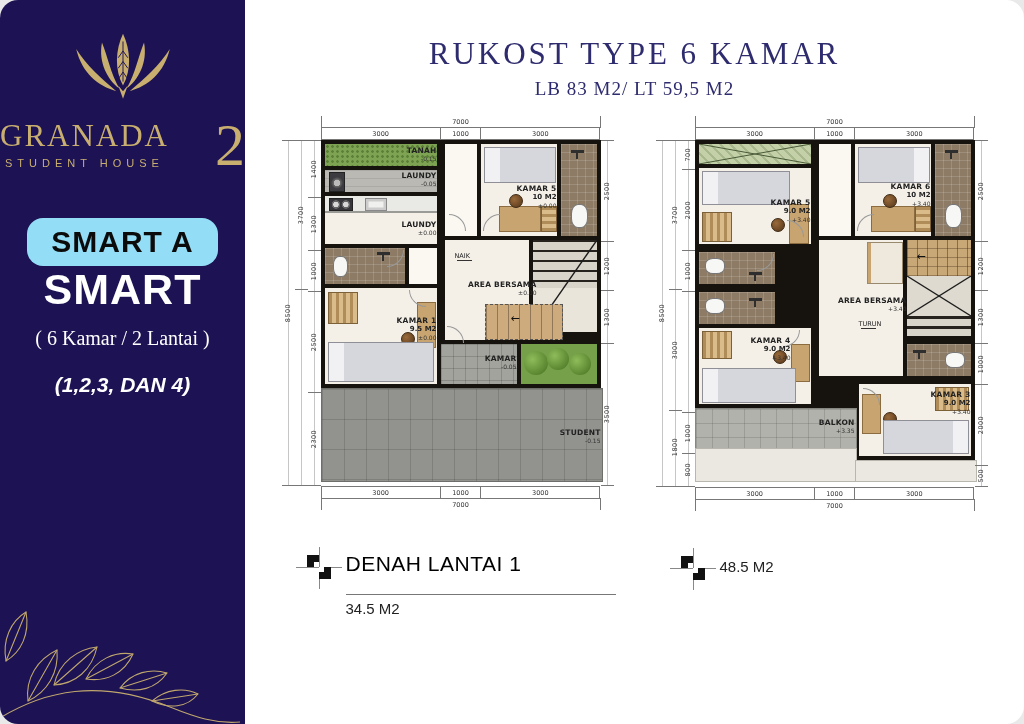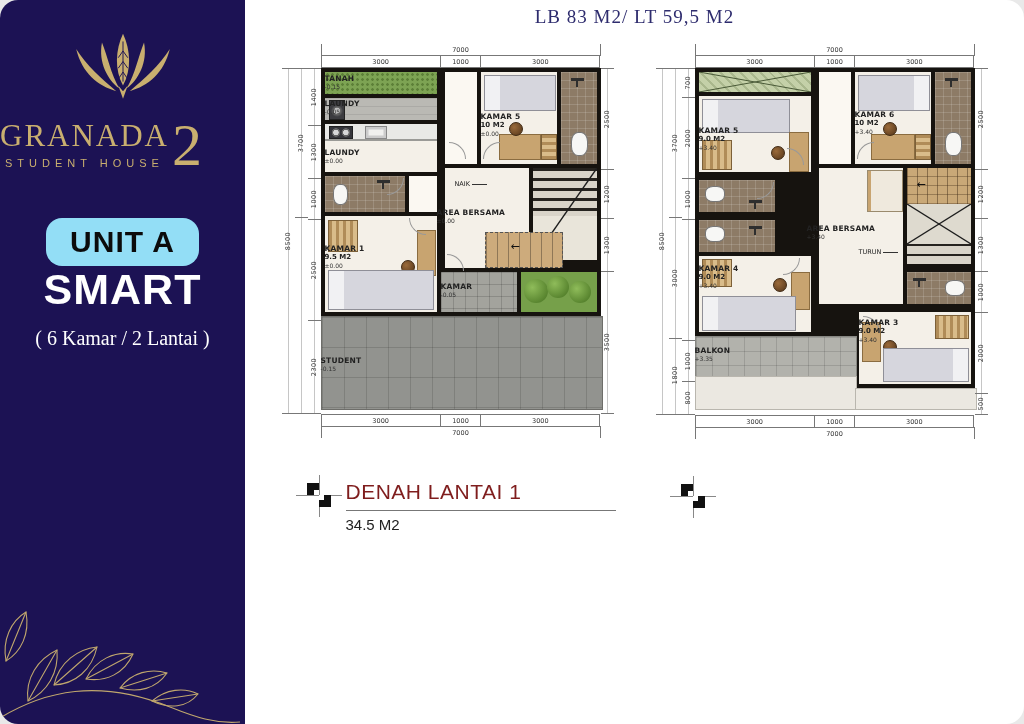--- a/index.html
+++ b/index.html
@@ -1,21 +1,21 @@
 <!DOCTYPE html>
 <html><head>
 <meta charset="utf-8">
 <style>
   html,body{margin:0;padding:0;background:#e9e9e9;}
   .page{position:relative;width:1024px;height:724px;background:#ffffff;border-radius:18px;overflow:hidden;
         font-family:"Liberation Sans",sans-serif;}
   
   .sidebar{position:absolute;left:0;top:0;bottom:0;width:245px;background:#1c1254;color:#fff;text-align:center;}
   .logo{display:block;margin:30px auto 2px;}
-  .brandwrap{display:flex;justify-content:flex-start;align-items:flex-start;color:#c9af6f;}
+  .brandwrap{display:flex;justify-content:space-between;align-items:flex-start;color:#c9af6f;}
   .bleft{text-align:center;}
   .bname{font-family:"Liberation Serif",serif;font-size:31px;letter-spacing:2px;display:block;}
   .bsub{display:block;font-size:11px;letter-spacing:5px;margin-top:3px;color:#c9af6f;}
   .bnum{font-family:"Liberation Serif",serif;font-size:60px;line-height:.9;margin-left:3px;}
   .bcity{font-family:"Liberation Serif",serif;font-size:21px;letter-spacing:2px;color:#c9af6f;margin-top:4px;}
   .badge{display:inline-block;margin-top:46px;padding:7px 24px;background:#93def6;color:#0b0b0b;
          border-radius:16px;font-size:30px;font-weight:800;letter-spacing:1px;}
   .tipe1{font-size:37px;font-weight:800;margin-top:48px;line-height:1.1;}
   .tipe2{font-size:43px;font-weight:800;letter-spacing:1px;line-height:1.1;}
   .tdetail{font-family:"Liberation Serif",serif;font-size:20px;margin-top:14px;}
@@ -89,38 +89,38 @@
   .shw{position:absolute;width:13px;height:3px;background:#2e2e2e;}
   .shw::after{content:"";position:absolute;left:5px;top:3px;width:2px;height:6px;background:#2e2e2e;}
   .cab{background:#efe9dd;border:1px solid #9a8a6d;box-shadow:inset 3px 0 0 #c8a470;}
   .arc{position:absolute;width:16px;height:16px;}
   .arc.tl{border-top:1px solid #999;border-left:1px solid #999;border-radius:100% 0 0 0;}
   .arc.tr{border-top:1px solid #999;border-right:1px solid #999;border-radius:0 100% 0 0;}
   .arc.bl{border-bottom:1px solid #999;border-left:1px solid #999;border-radius:0 0 0 100%;}
   .arc.br{border-bottom:1px solid #999;border-right:1px solid #999;border-radius:0 0 100% 0;}
   .ov{position:absolute;}
   
-  .lbl{position:absolute;text-align:left;pointer-events:none;}
+  .lbl{position:absolute;text-align:right;pointer-events:none;}
   .lbl .n{display:block;font:700 7.5px/1.25 "DejaVu Sans",sans-serif;color:#222;letter-spacing:.2px;}
   .lbl .a{display:block;font:700 7px/1.25 "DejaVu Sans",sans-serif;color:#222;}
   .lbl .v{display:block;font:6px/1.3 "DejaVu Sans",sans-serif;color:#333;}
-  .slab{position:absolute;font:6.5px "DejaVu Sans",sans-serif;color:#222;display:flex;align-items:center;}
+  .slab{position:absolute;font:6.5px "DejaVu Sans",sans-serif;color:#222;display:flex;align-items:flex-start;flex-direction:column;}
   .lead{display:inline-block;width:15px;height:1px;background:#333;margin-left:2px;}
   .arrowL{position:absolute;font:11px "DejaVu Sans",sans-serif;color:#111;}
   .arrowL::after{content:"\2190";}
   
   .cap{display:flex;align-items:flex-start;margin:42px 0 0 26px;}
   .marker{position:relative;width:24px;height:28px;flex:none;margin:2px 14px 0 0;}
   .marker .mv{position:absolute;left:11px;top:-7px;width:1px;height:42px;background:#888;}
   .marker .mh{position:absolute;top:13px;left:-12px;width:46px;height:1px;background:#888;}
   .marker .s1{position:absolute;left:-1px;top:1px;width:12px;height:12px;background:#111;}
   .marker .s1::after{content:"";position:absolute;right:0;bottom:0;width:5px;height:5px;background:#fff;}
   .marker .s2{position:absolute;left:11px;top:13px;width:12px;height:12px;background:#111;}
   .marker .s2::after{content:"";position:absolute;left:0;top:0;width:5px;height:5px;background:#fff;}
-  .capT{font-size:21px;color:#7f1d1d;letter-spacing:.5px;padding-bottom:6px;border-bottom:1.5px solid #777;min-width:270px;}
+  .capT{font-size:21px;color:#000000;letter-spacing:.5px;padding-bottom:18px;border-bottom:1.5px solid #777;min-width:270px;}
   .capA{font-size:15px;color:#222;padding-top:5px;}
 </style>
 </head>
 <body>
 
 <div class="page">
 
   <aside class="sidebar">
     <svg class="logo" width="126" height="86" viewBox="0 0 130 90">
       <g fill="#c9af6f">
@@ -137,39 +137,41 @@
       </g>
     </svg>
     <div class="brandwrap">
       <div class="bleft">
         <span class="bname">GRANADA</span>
         <span class="bsub">STUDENT HOUSE</span>
       </div>
       <span class="bnum">2</span>
     </div>
     <div>
-      <span class="badge">UNIT A</span>
+      <span class="badge">SMART A</span>
     </div>
     <div class="tipe2">SMART</div>
     <div class="tdetail">( 6 Kamar / 2 Lantai )</div>
     <div class="unit">
+      <div>(1,2,3, DAN 4)</div>
     </div>
     <svg class="leaves" width="245" height="185" viewBox="0 0 245 185" fill="none" stroke="#c9af6f" stroke-width="1.1">
       <path d="M-5 182 C45 150 100 140 170 168 C195 178 215 185 240 183"></path>
       <path d="M28 162 C25 139 38 120 57 111 C59 134 47 153 28 162 Z"></path>
       <path d="M54 146 C59 123 78 110 97 108 C92 131 75 145 54 146 Z"></path>
       <path d="M86 140 C96 120 115 112 133 115 C124 135 106 143 86 140 Z"></path>
       <path d="M120 149 C132 133 151 129 167 134 C156 150 138 154 120 149 Z"></path>
       <path d="M152 162 C166 150 184 148 198 155 C187 169 169 170 152 162 Z"></path>
       <path d="M6 122 C2 101 11 82 26 73 C30 95 21 113 6 122 Z"></path>
       <path d="M28 162 L57 111 M54 146 L97 108 M86 140 L133 115 M120 149 L167 134 M152 162 L198 155 M6 122 L26 73"></path>
     </svg>
   </aside>
 
   <main class="main">
+    <h1 class="h-title">RUKOST TYPE 6 KAMAR</h1>
     <div class="h-sub">LB 83 M2/ LT 59,5 M2</div>
 
     <div class="plans">
 
       <div class="plan">
         <div class="dtop">
           <div class="drow total">
               <span>7000</span>
             </div>
           <div class="drow segs">
@@ -512,19 +514,20 @@
         </div>
 
         <div class="cap">
           <span class="marker">
               <i class="mv"></i>
               <i class="mh"></i>
               <i class="s1"></i>
               <i class="s2"></i>
             </span>
           <div>
+            <div class="capA">48.5 M2</div>
           </div>
         </div>
       </div>
 
     </div>
   </main>
 </div>
 
 </body></html>

